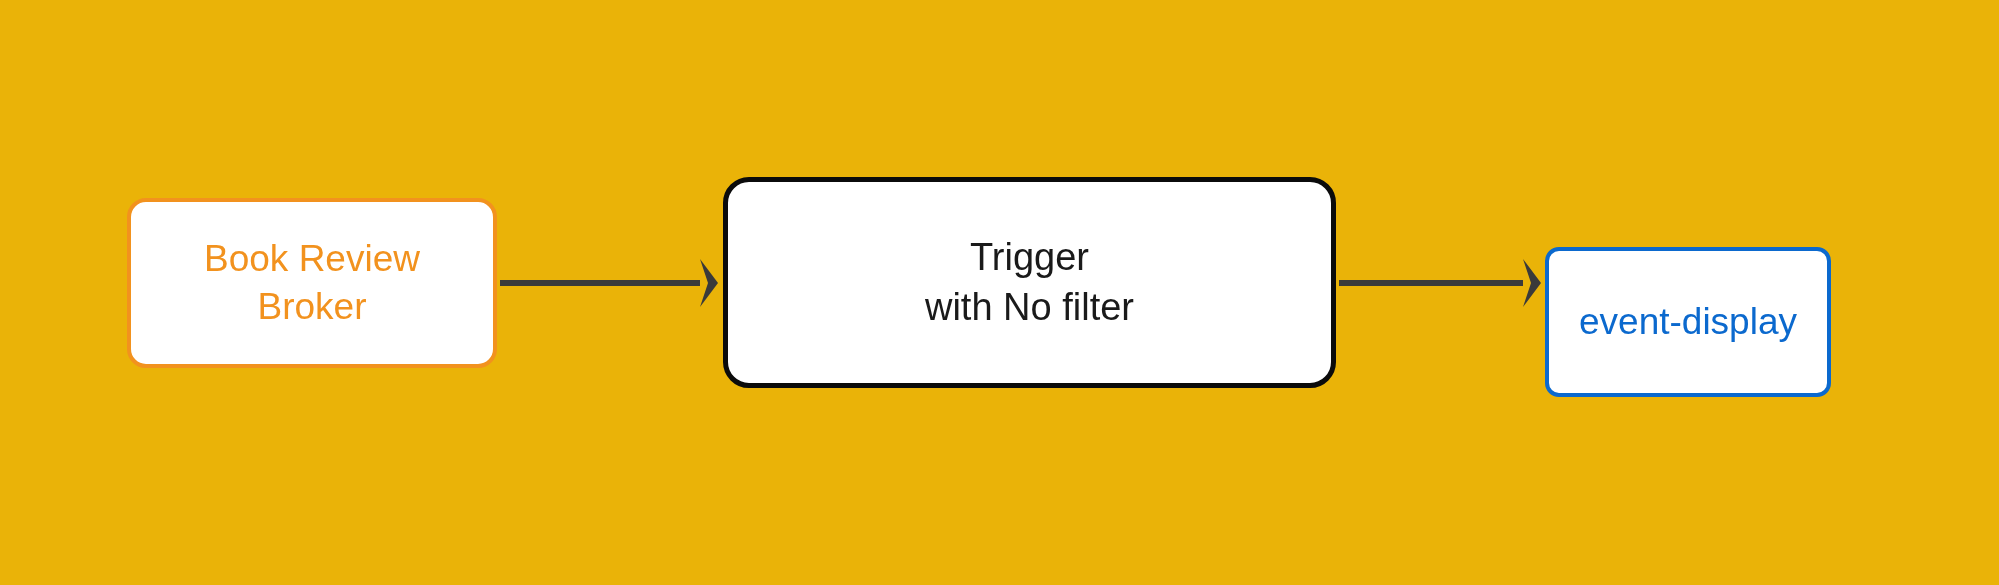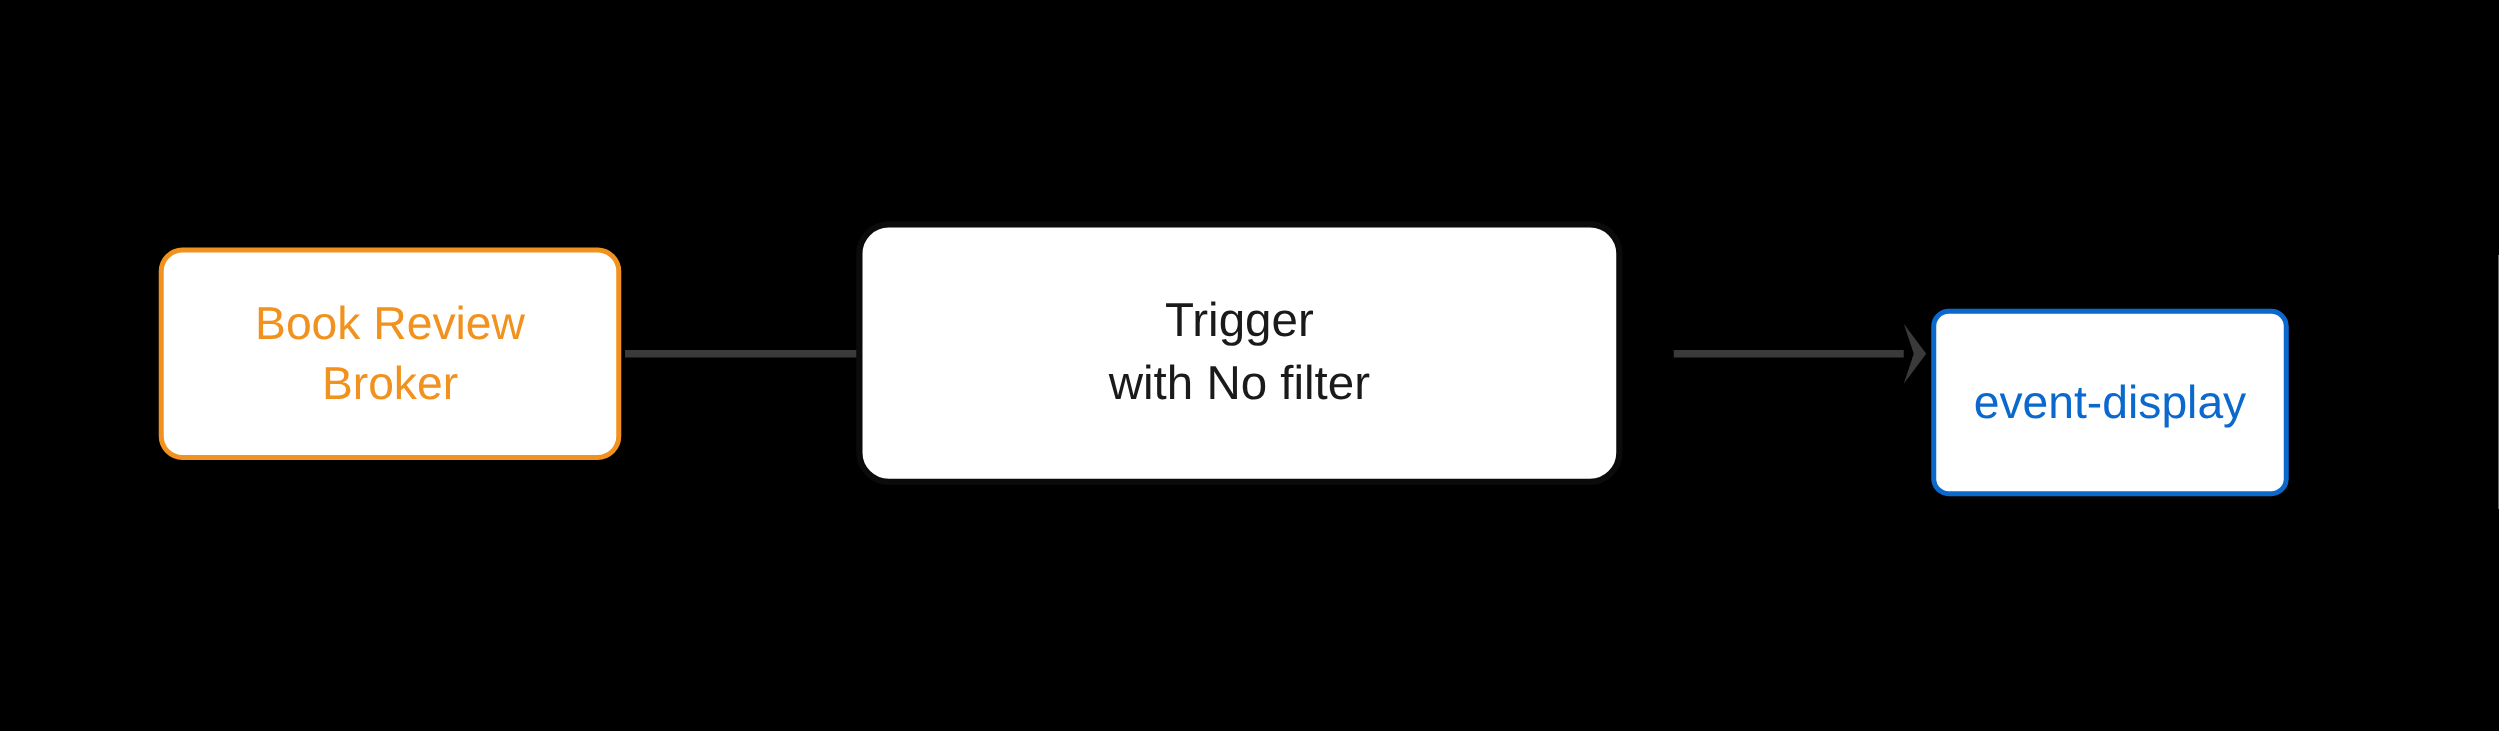--- a/index.html
+++ b/index.html
@@ -41,21 +41,21 @@
     width: 370px;
     height: 170px;
     border: 4px solid var(--broker-color, #F2921E);
     border-radius: 19px;
     color: var(--broker-color, #F2921E);
     font-size: 37px;
   }
 
   
   #node-trigger {
-    left: 685px;
+    left: 723px;
     top: 177px;
     width: 613px;
     height: 211px;
     border: 5px solid var(--trigger-color, #0B0B0B);
     border-radius: 26px;
     color: #1a1a1a;
     font-size: 38px;
   }
 
   
@@ -85,21 +85,21 @@
     fill: none;
   }
   .edge-head {
     fill: #3A3A3A;
     stroke: none;
   }
 </style>
 </head>
 <body>
 
-<div id="diagram-canvas" style="--broker-color: #F2921E; --trigger-color: #0B0B0B; --sink-color: #0B69CE; background: #000000;">
+<div id="diagram-canvas" style="--broker-color: #F2921E; --trigger-color: #0B0B0B; --sink-color: #0B69CE; background: #eab308;">
 
   <svg class="edge" id="edge-1" width="1999" height="585" aria-hidden="true">
     <line class="edge-line" x1="500" y1="283" x2="700" y2="283" style="stroke: rgb(58, 58, 58);"></line>
     <polygon class="edge-head" points="700,259 718,283 700,307 708,283" style="fill: rgb(58, 58, 58);"></polygon>
   </svg>
 
   <svg class="edge" id="edge-2" width="1999" height="585" aria-hidden="true">
     <line class="edge-line" x1="1339" y1="283" x2="1523" y2="283" style="stroke: rgb(58, 58, 58);"></line>
     <polygon class="edge-head" points="1523,259 1541,283 1523,307 1531,283" style="fill: rgb(58, 58, 58);"></polygon>
   </svg>

